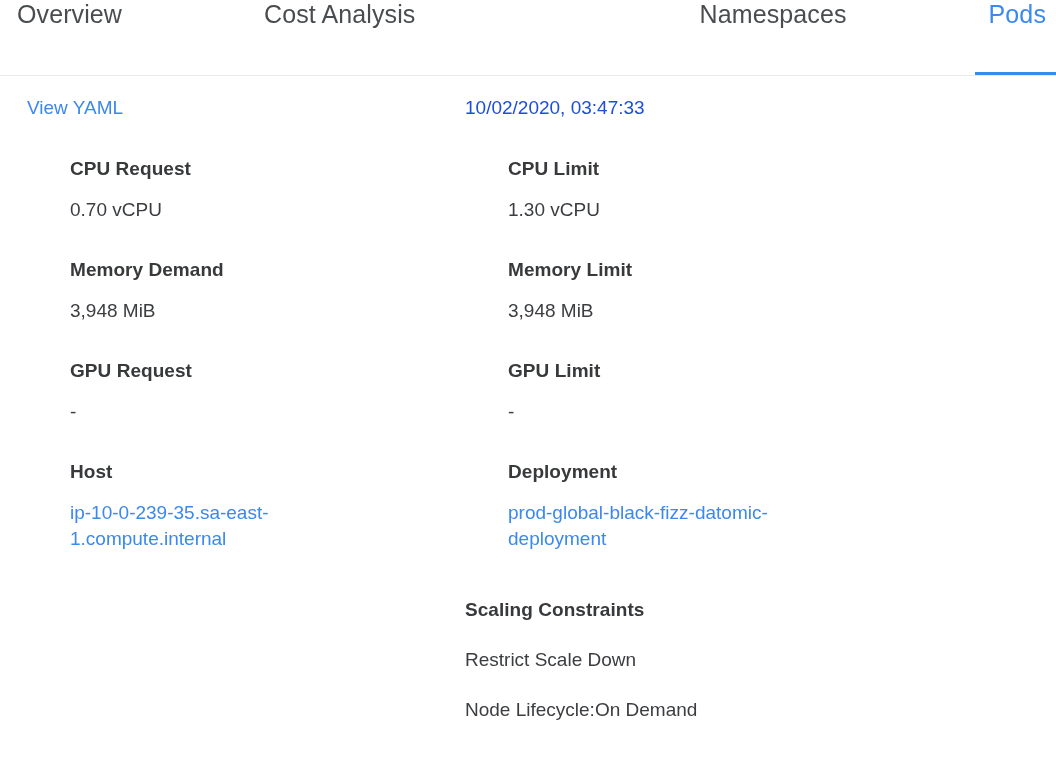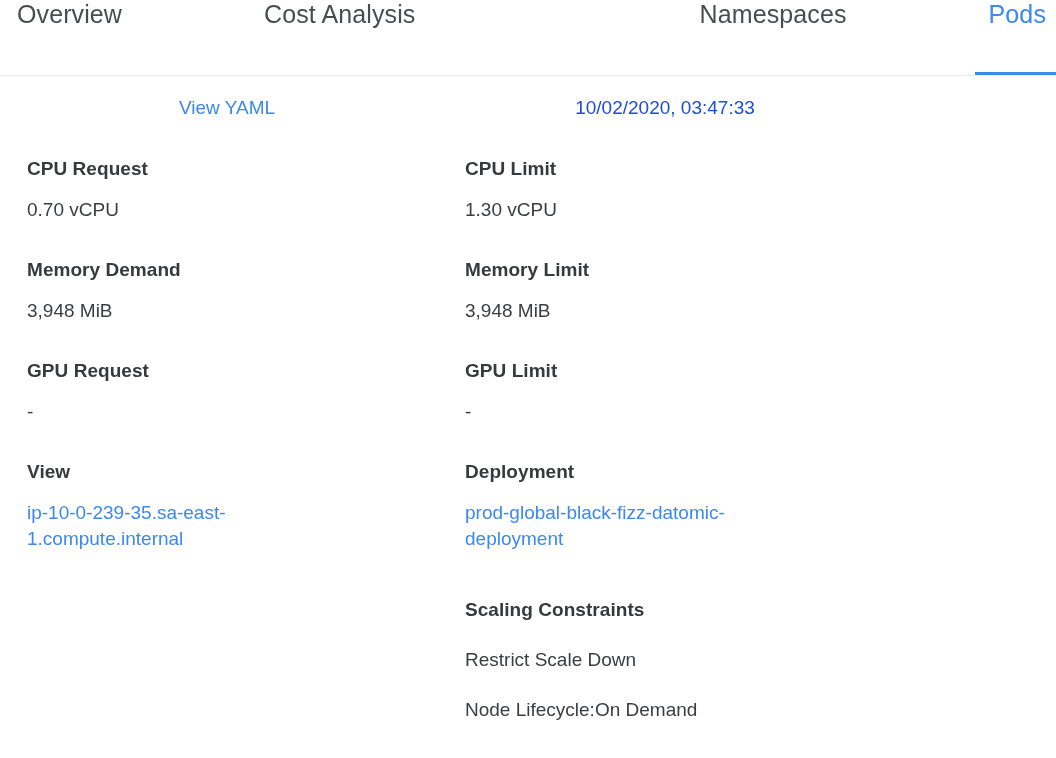--- a/index.html
+++ b/index.html
@@ -65,38 +65,38 @@
     top: 19px;
     width: 400px;
   }
   .col-left  { left: 27px; }
   .col-right { left: 465px; }
 
   .row-link-top {
     font-size: 19px;
     line-height: 26px;
     height: 26px;
-    text-align: center;
   }
   .link {
     color: #3b88ee;
     text-decoration: none;
     cursor: pointer;
     font-size: 19px;
     line-height: 26px;
   }
 
   .plain {
     font-size: 19px;
     line-height: 26px;
     color: #1d4ed8;
   }
 
   .field {
     margin-top: 36px;
+    margin-left: 43px;
   }
   .field-label {
     font-size: 19px;
     font-weight: 700;
     color: #37393b;
     line-height: 24px;
     letter-spacing: 0.05px;
   }
   .field-value {
     margin-top: 16px;
@@ -159,21 +159,21 @@
       <div class="field-label">Memory Demand</div>
       <div class="field-value">3,948 MiB</div>
     </div>
 
     <div class="field">
       <div class="field-label">GPU Request</div>
       <div class="field-value">-</div>
     </div>
 
     <div class="field">
-      <div class="field-label">View</div>
+      <div class="field-label">Host</div>
       <div class="field-value wrap-link">
         <a class="link">ip-10-0-239-35.sa-east-1.compute.internal</a>
       </div>
     </div>
 
   </div>
 
   <div class="col col-right">
 
     <div class="row-link-top">

